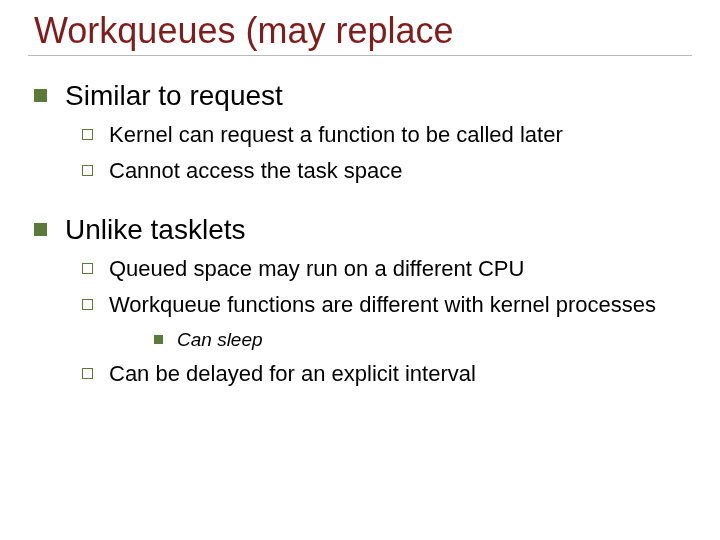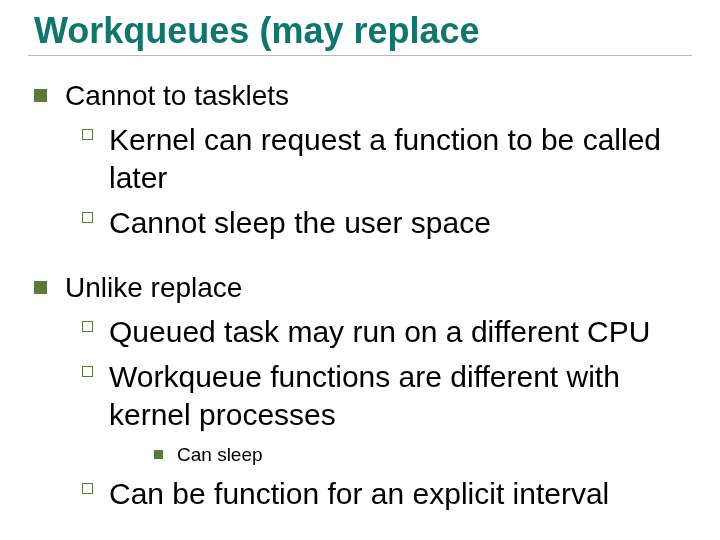--- a/index.html
+++ b/index.html
@@ -12,22 +12,22 @@
   }
   .title-wrap {
     border-bottom: 1px solid #b9b9b9;
     padding-bottom: 4px;
     margin-bottom: 22px;
     padding-left: 6px;
   }
   .title {
     font-size: 36px;
     line-height: 1.15;
-    color: #0f766e;
-    font-weight: 700;
+    color: #7f1d1d;
+    font-weight: 400;
   }
   .lvl1 {
     display: flex;
     align-items: flex-start;
     margin-top: 14px;
     margin-bottom: 4px;
   }
   .lvl1 .bullet {
     width: 13px;
     height: 13px;
@@ -50,30 +50,31 @@
   }
   .lvl2 .bullet {
     width: 11px;
     height: 11px;
     border: 1.5px solid #5a7a3a;
     flex: none;
     margin-top: 8px;
     margin-right: 16px;
   }
   .lvl2 .text {
-    font-size: 30px;
+    font-size: 22px;
     color: #000;
     line-height: 1.25;
   }
   .lvl3 {
     display: flex;
     align-items: flex-start;
     margin-left: 126px;
     margin-top: 10px;
     margin-bottom: 6px;
+    font-style: italic;
   }
   .lvl3 .bullet {
     width: 9px;
     height: 9px;
     background: #5a7a3a;
     flex: none;
     margin-top: 7px;
     margin-right: 14px;
   }
   .lvl3 .text {
@@ -87,49 +88,49 @@
 <body>
 
 <div class="title-wrap">
   <div class="title">
     <span>Workqueues (may replace</span><br>
   </div>
 </div>
 
 <div class="lvl1">
   <div class="bullet"></div>
-  <div class="text">Cannot to tasklets</div>
+  <div class="text">Similar to request</div>
 </div>
 
 <div class="lvl2">
   <div class="bullet"></div>
   <div class="text">Kernel can request a function to be called later</div>
 </div>
 <div class="lvl2">
   <div class="bullet"></div>
-  <div class="text">Cannot sleep the user space</div>
+  <div class="text">Cannot access the task space</div>
 </div>
 
 <div class="gap"></div>
 
 <div class="lvl1">
   <div class="bullet"></div>
-  <div class="text">Unlike replace</div>
+  <div class="text">Unlike tasklets</div>
 </div>
 
 <div class="lvl2">
   <div class="bullet"></div>
-  <div class="text">Queued task may run on a different CPU</div>
+  <div class="text">Queued space may run on a different CPU</div>
 </div>
 <div class="lvl2">
   <div class="bullet"></div>
   <div class="text">Workqueue functions are different with kernel processes</div>
 </div>
 
 <div class="lvl3">
   <div class="bullet"></div>
   <div class="text">Can sleep</div>
 </div>
 
 <div class="lvl2">
   <div class="bullet"></div>
-  <div class="text">Can be function for an explicit interval</div>
+  <div class="text">Can be delayed for an explicit interval</div>
 </div>
 
 </body></html>

